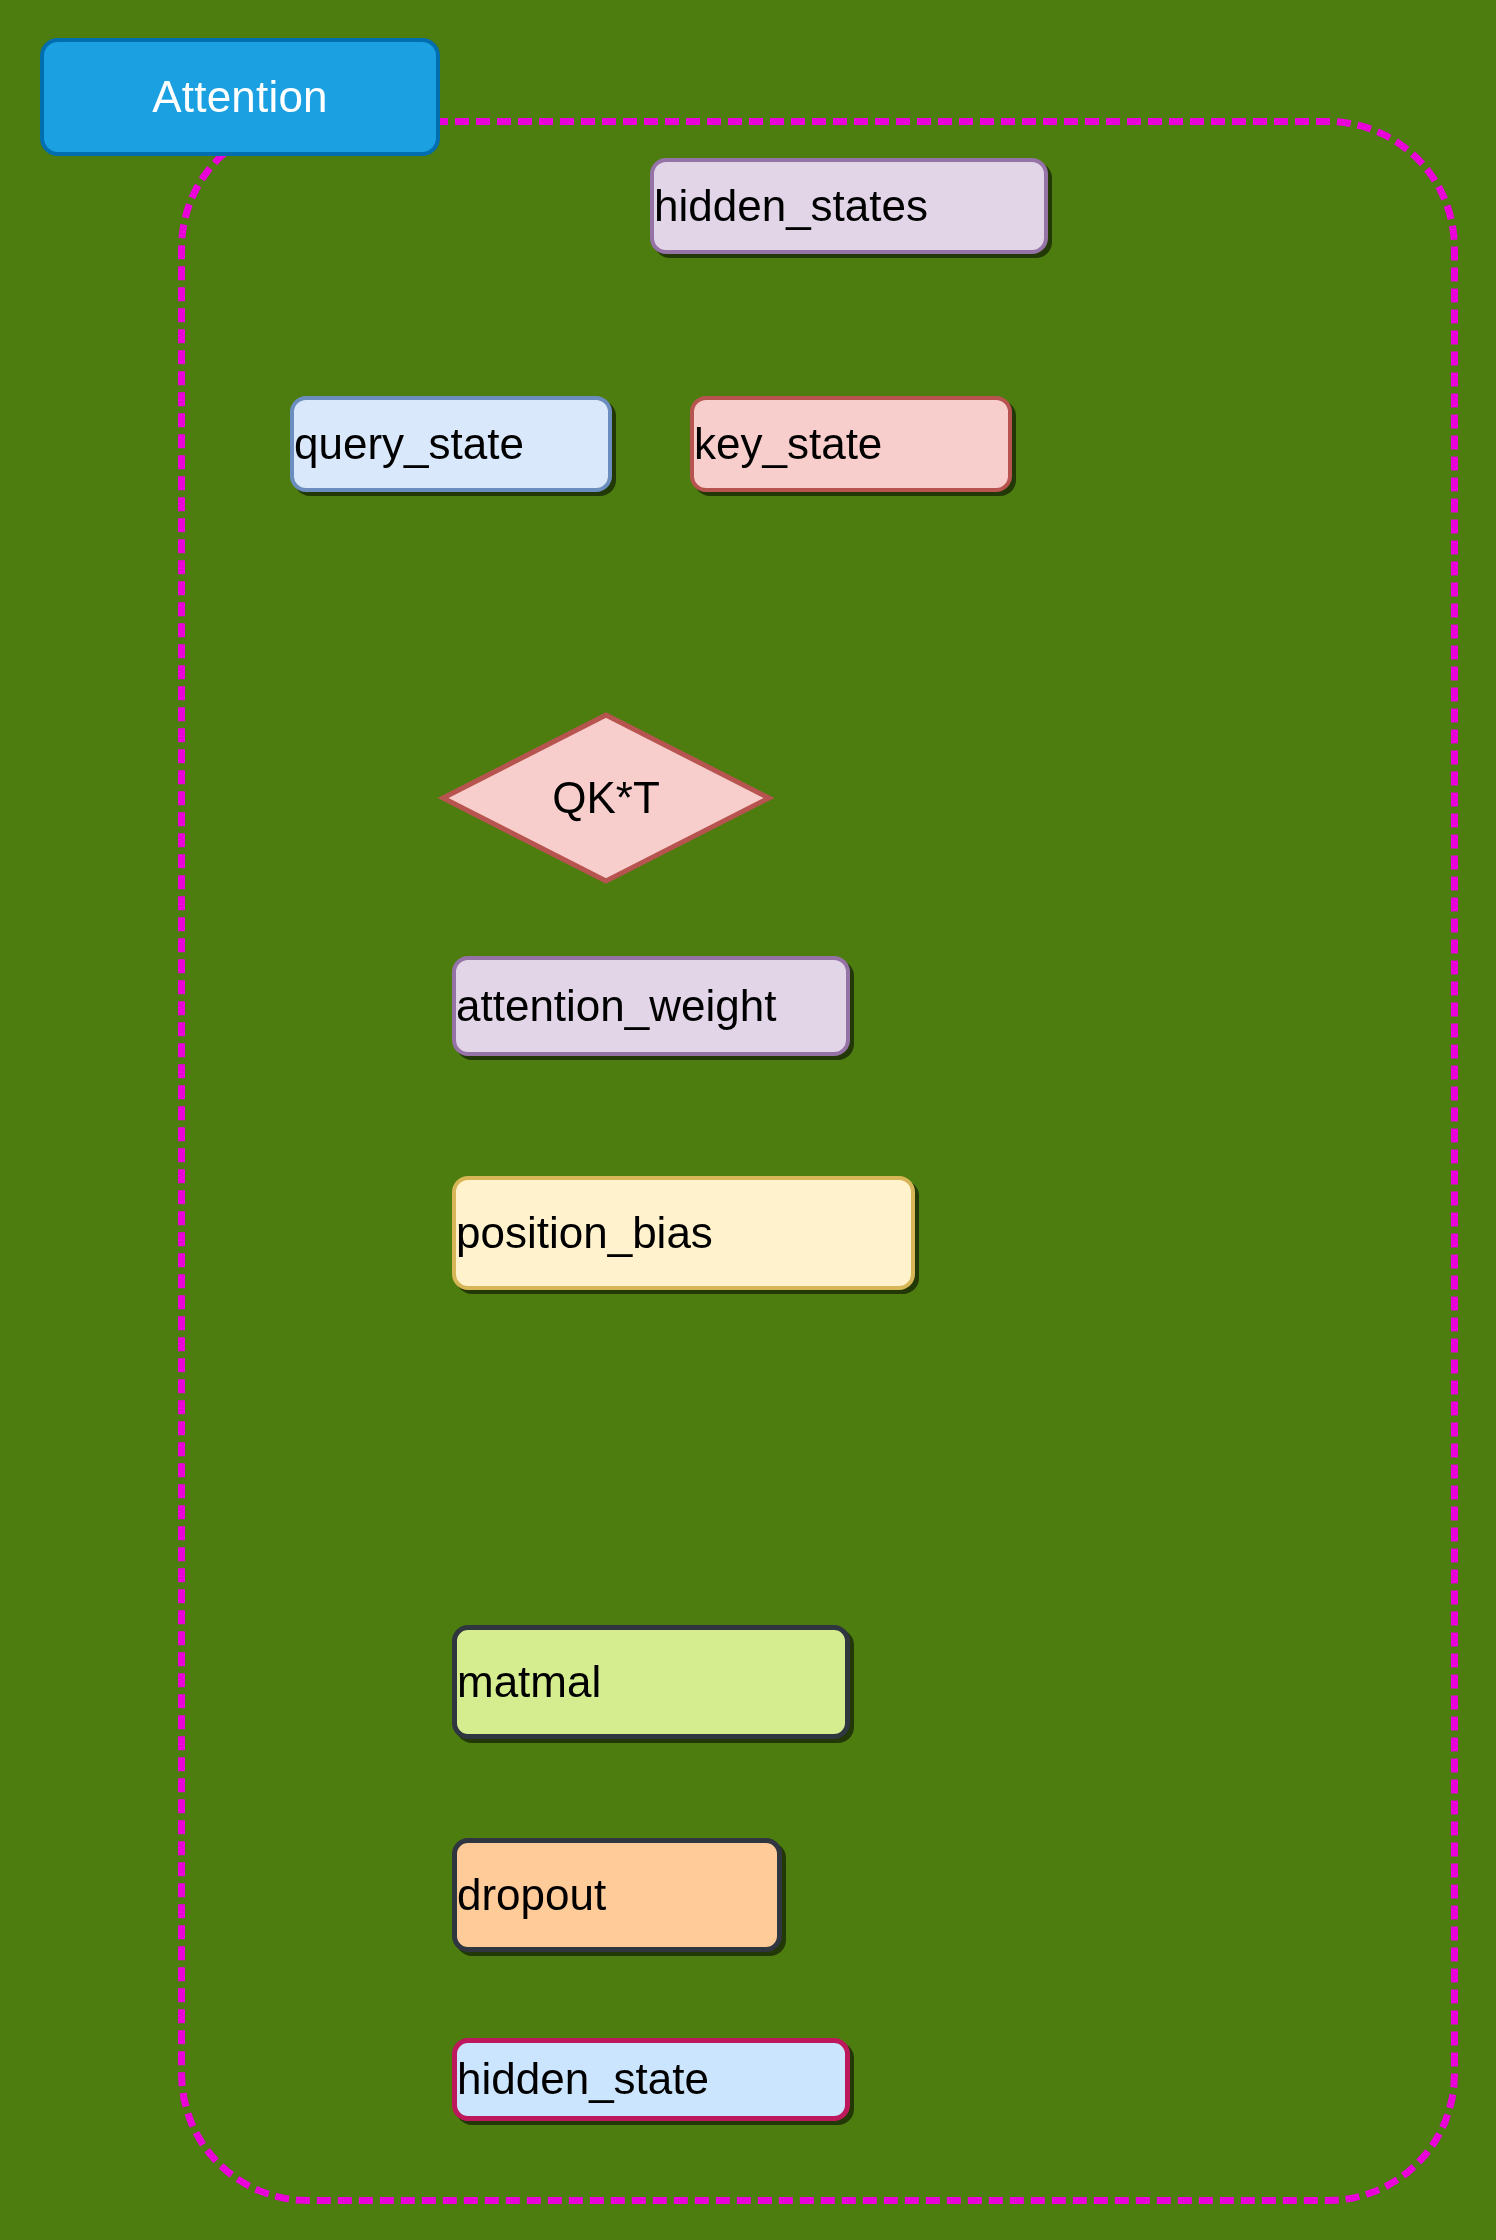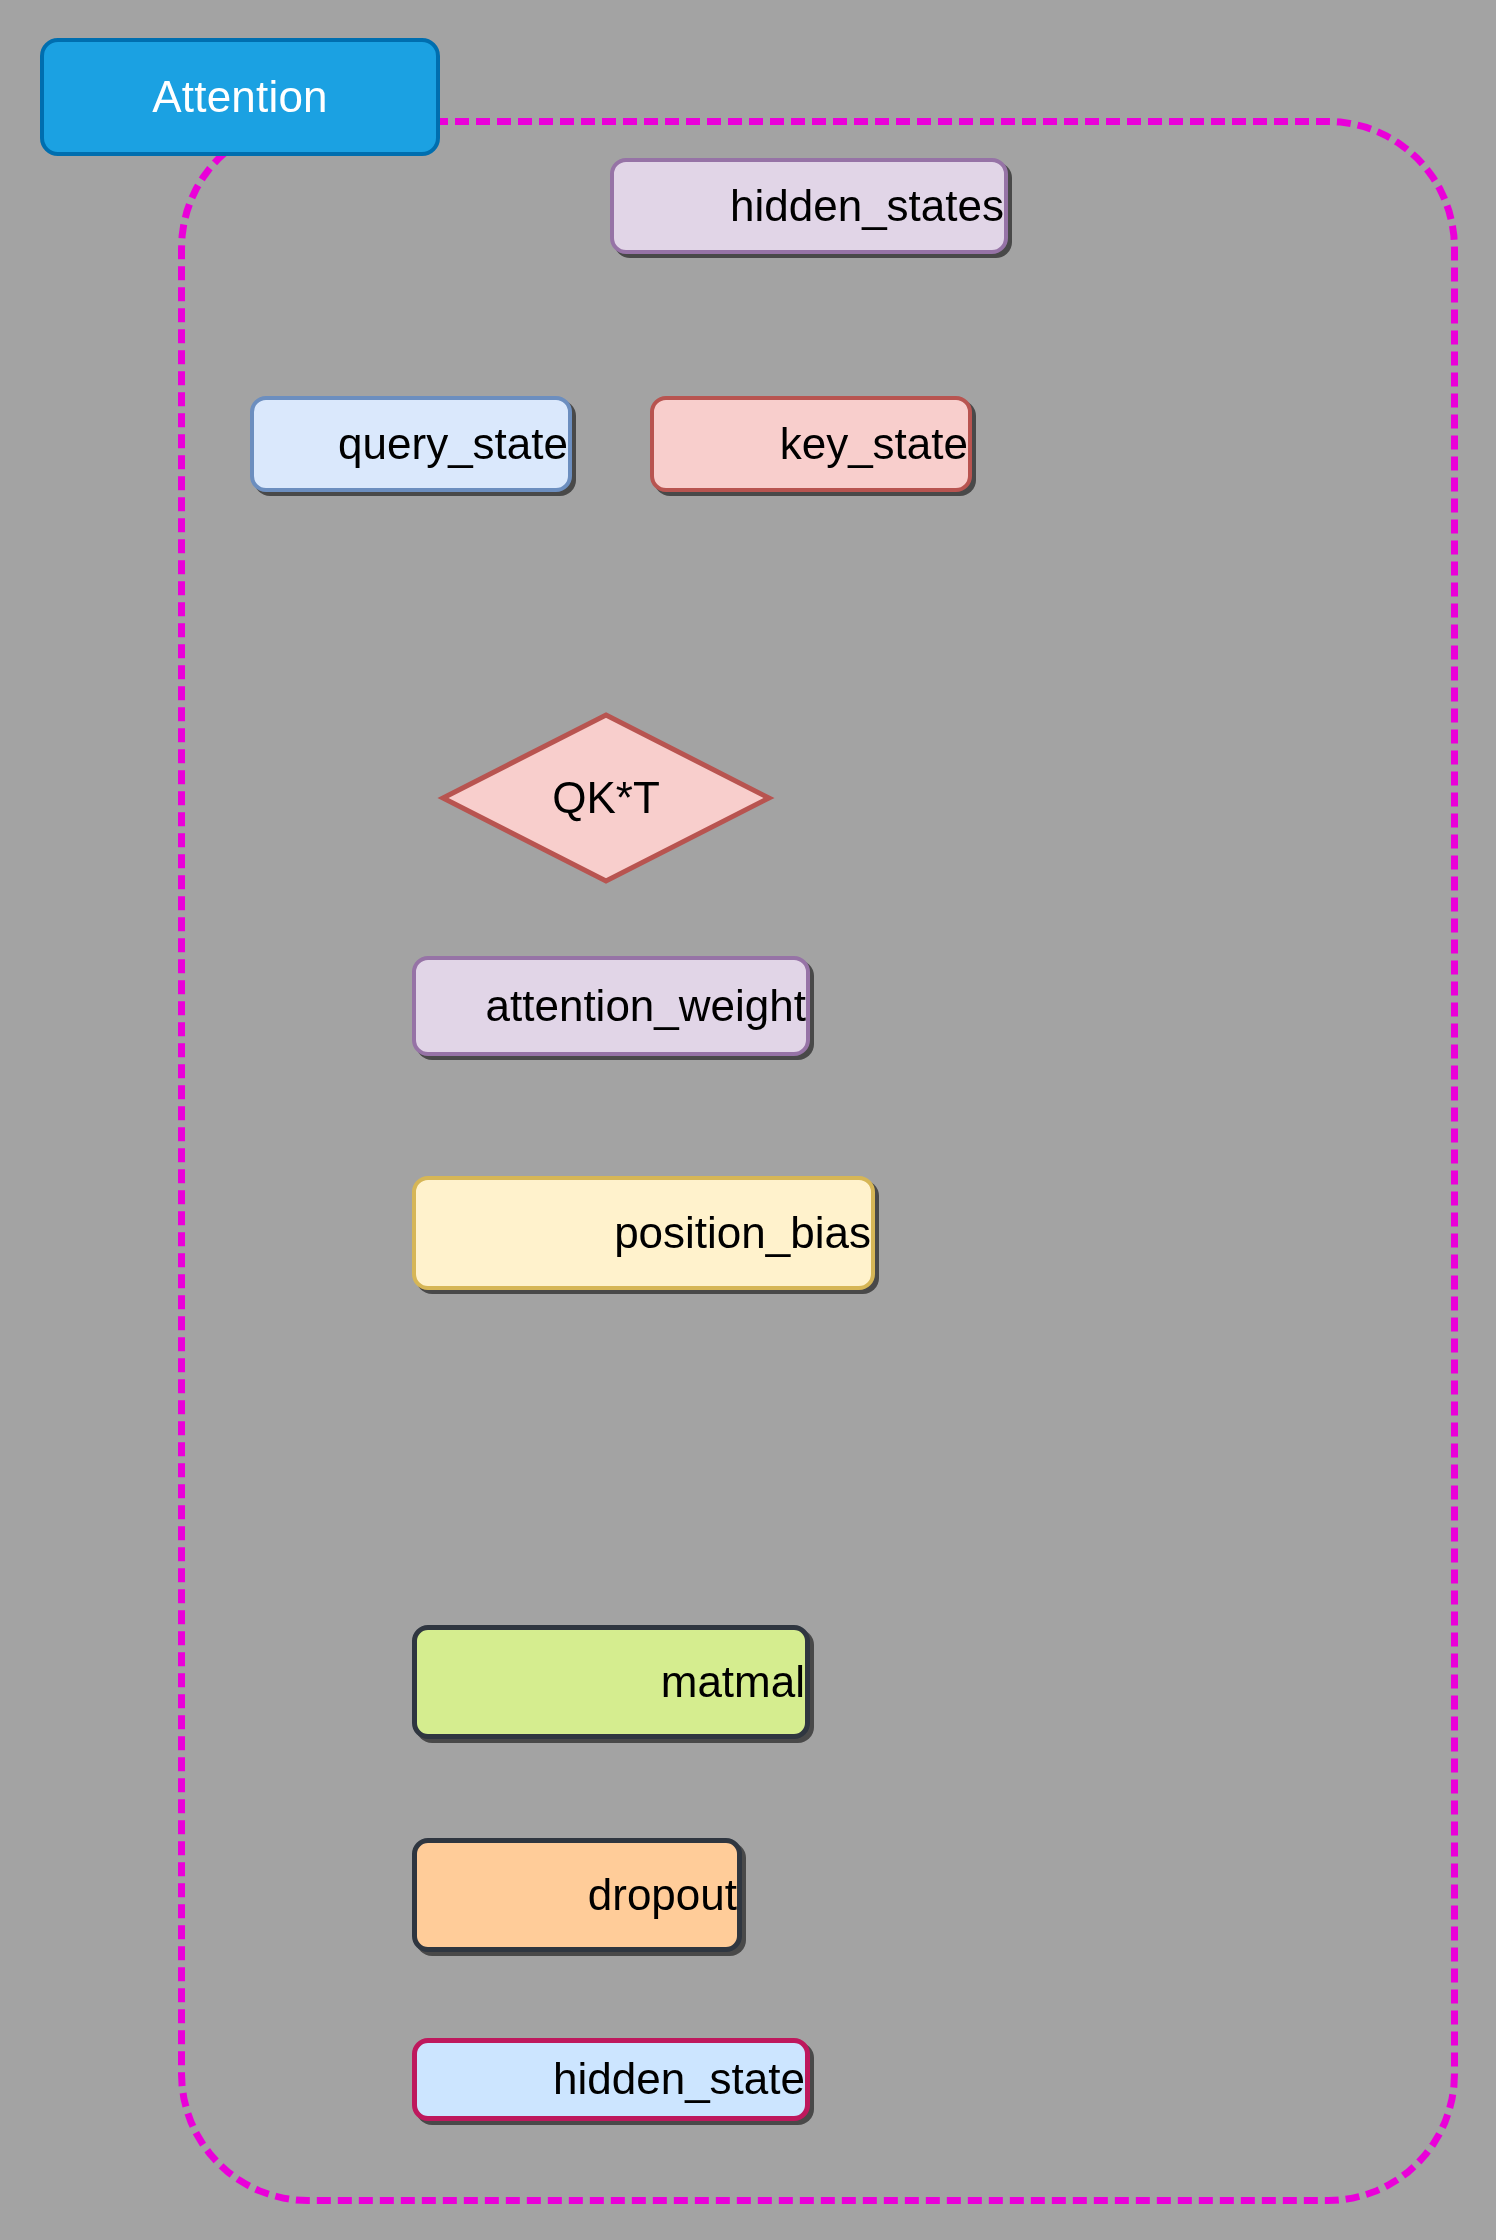--- a/index.html
+++ b/index.html
@@ -13,21 +13,21 @@
     font-family: "Liberation Sans", sans-serif;
     position: relative;
     overflow: hidden;
   }
 
   #canvas {
     position: absolute;
     left: 0; top: 0;
     width: 1496px;
     height: 2240px;
-    background: #a3a3a3;
+    background: #4d7c0f;
   }
 
   
   .subgraph-border {
     position: absolute;
     left: 178px;
     top: 118px;
     width: 1280px;
     height: 2086px;
     border: 7px dashed #ea00d9;
@@ -55,27 +55,28 @@
     letter-spacing: 0.2px;
     z-index: 5;
   }
 
   
   .node {
     position: absolute;
     box-sizing: border-box;
     display: flex;
     align-items: center;
-    justify-content: flex-end;
+    justify-content: flex-start;
     border-radius: 16px;
     font-size: 44px;
     color: #000000;
     text-align: center;
     line-height: 1.1;
     z-index: 4;
+    margin-left: 40px;
   }
 
   .node.shadow {
     box-shadow: 4px 4px 0 rgba(0,0,0,0.55);
   }
 
   
   .diamond-wrap {
     position: absolute;
     z-index: 4;

